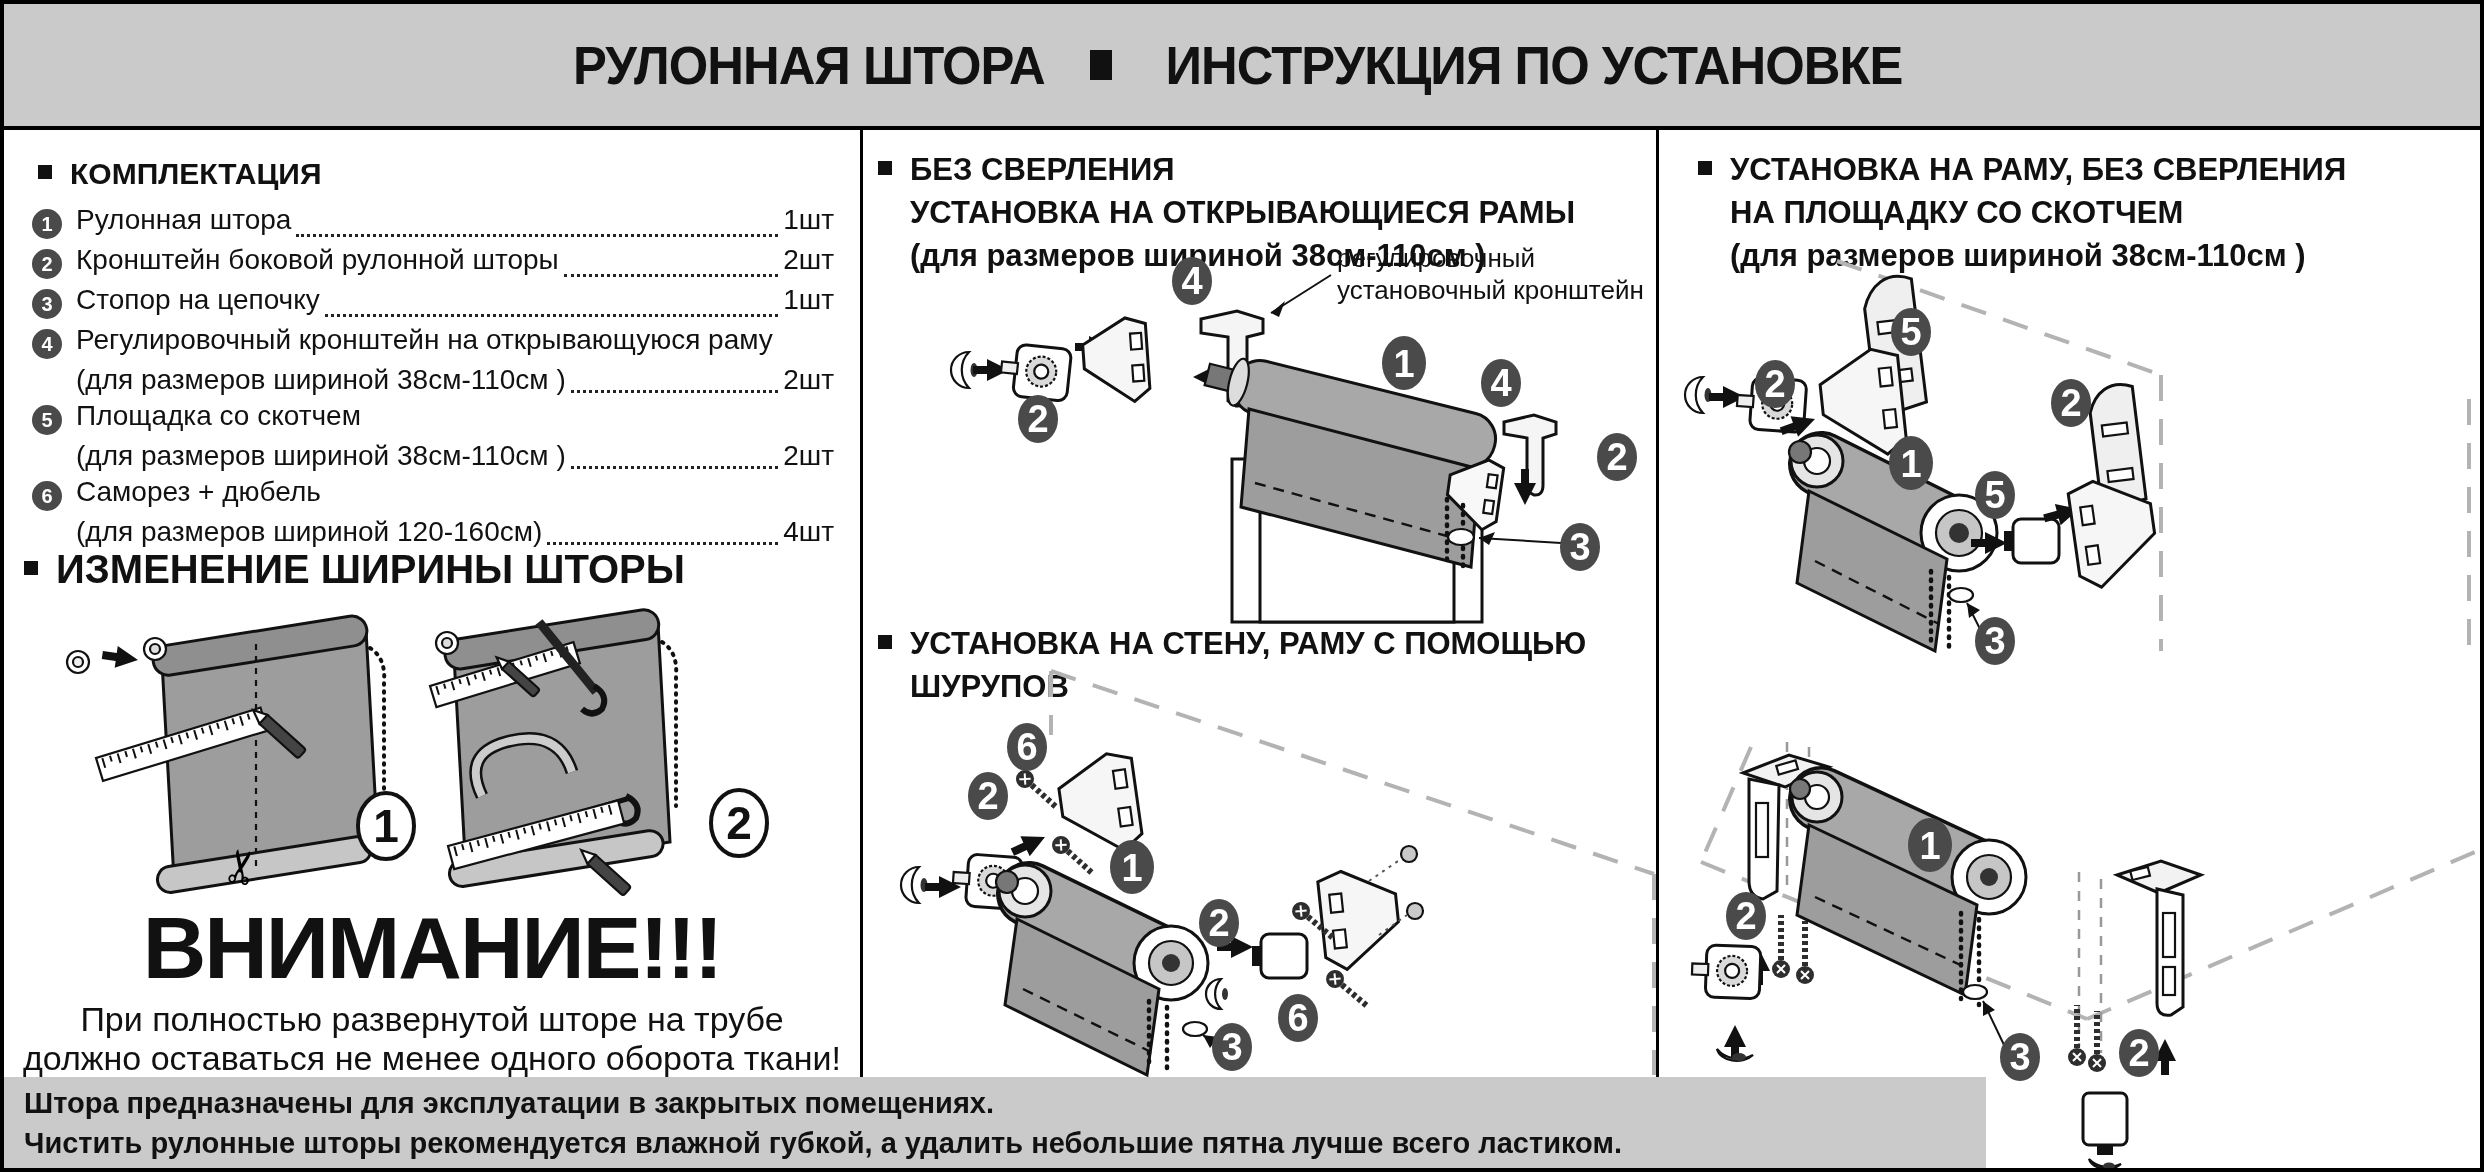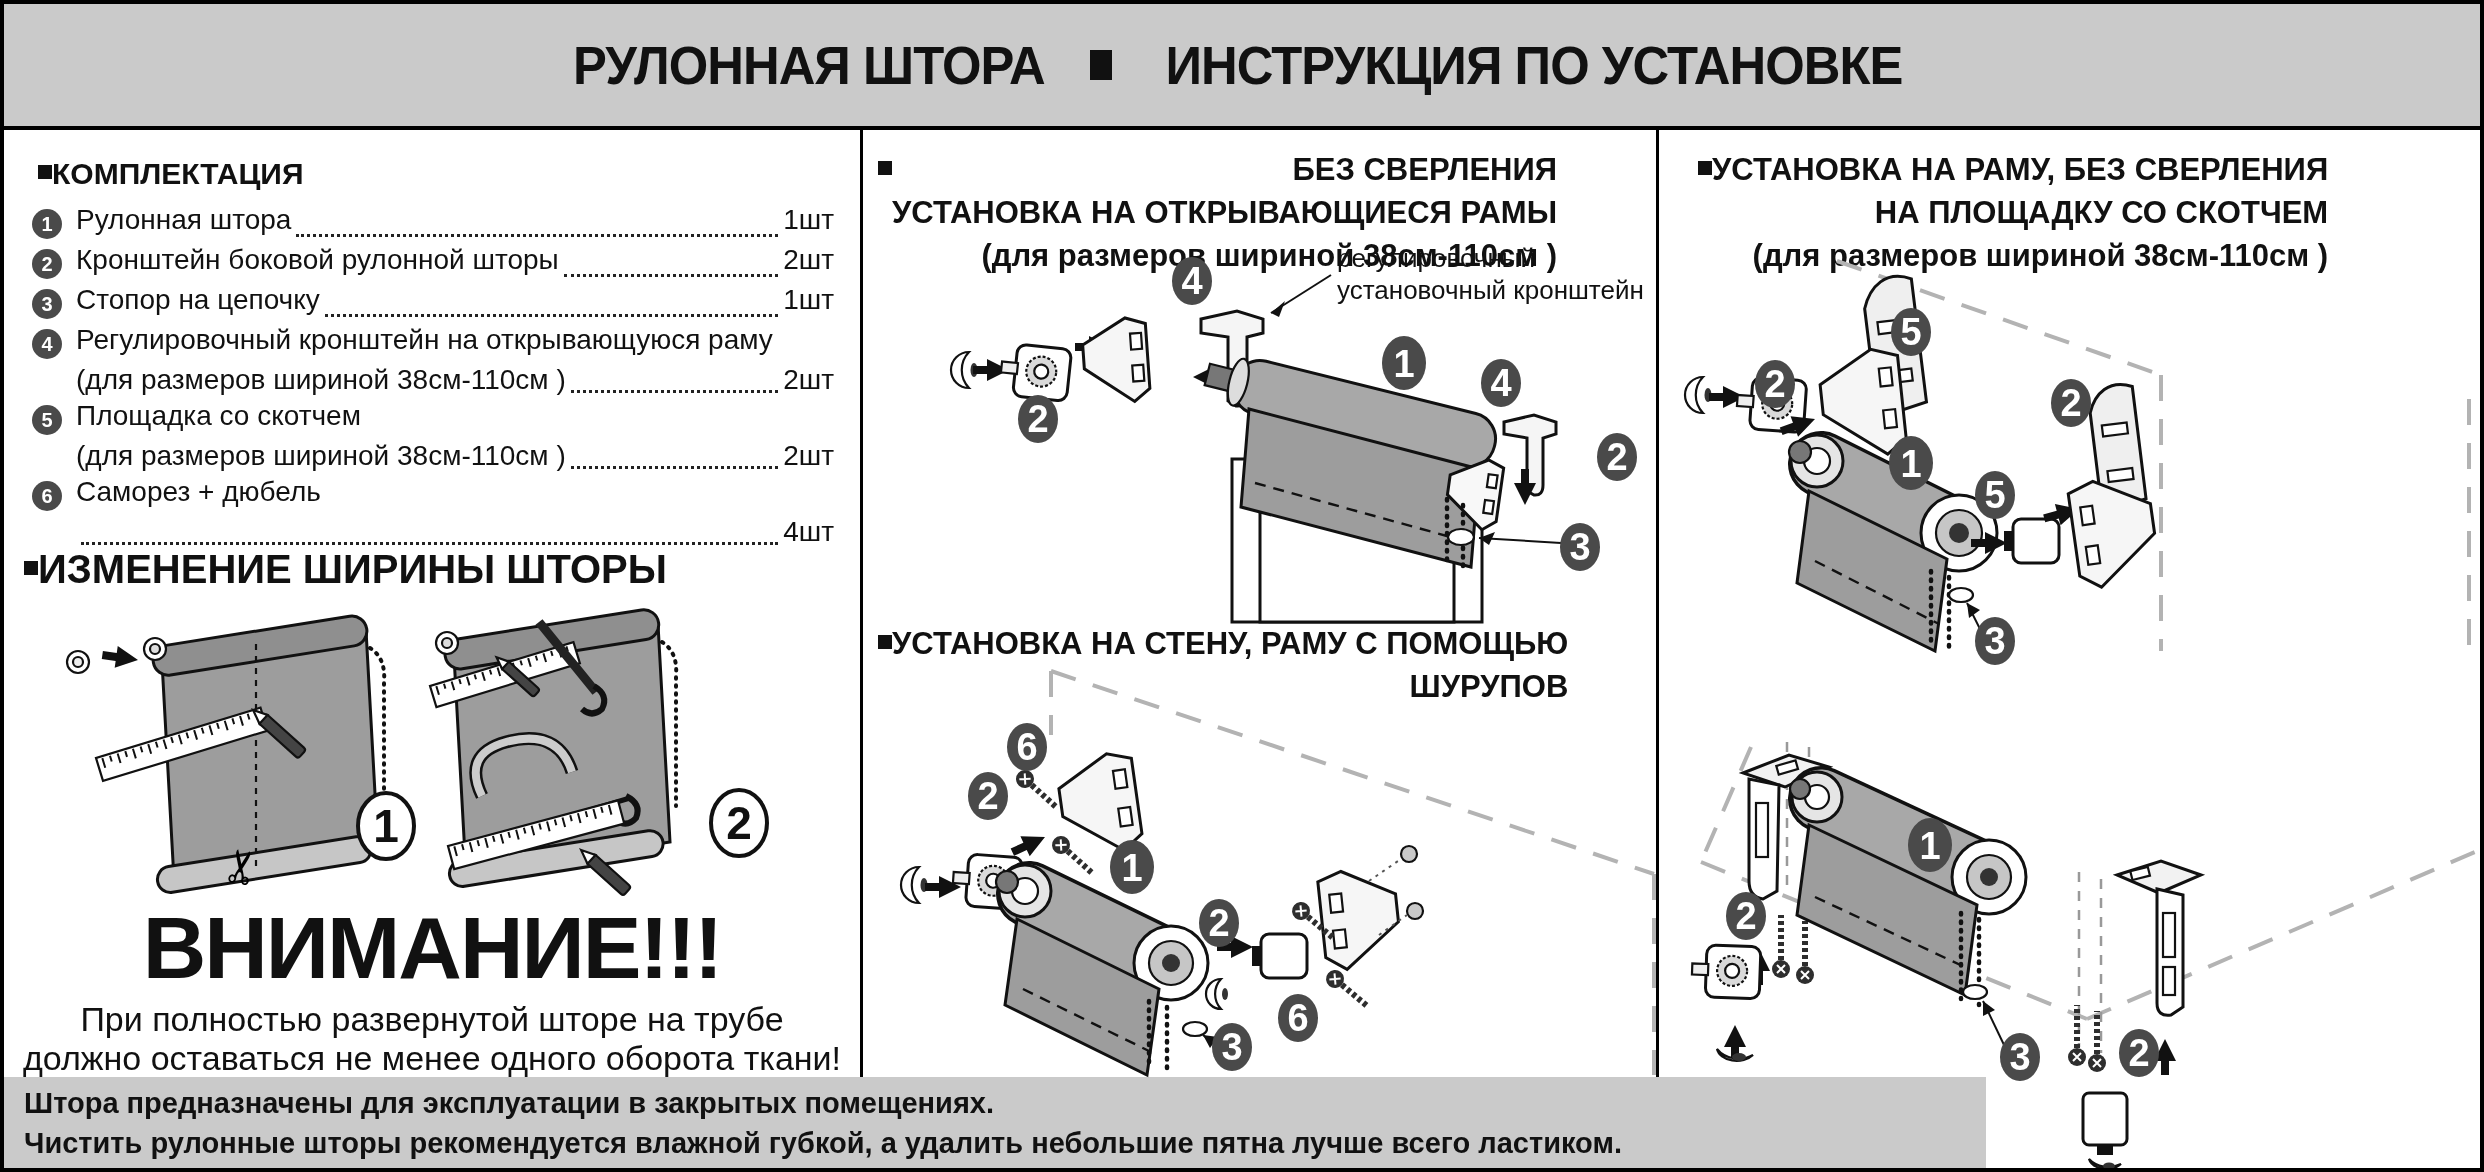--- a/index.html
+++ b/index.html
@@ -12,21 +12,21 @@
   .titlebar{
     position:absolute;left:0;top:0;width:2476px;height:122px;background:#cacaca;
     border-bottom:4px solid #000;display:flex;align-items:center;justify-content:center;gap:30px;
   }
   .titlebar .t{font-size:54px;font-weight:bold;letter-spacing:-1px;white-space:nowrap;transform:scaleX(.94);}
   .sq{background:#111;display:inline-block;}
   .title-sq{width:22px;height:30px;}
   
   .vsep{position:absolute;width:3px;background:#000;}
   
-  .h{position:absolute;display:flex;font-weight:bold;font-size:31px;line-height:43px;text-align:right;}
+  .h{position:absolute;display:flex;gap:18px;font-weight:bold;font-size:31px;line-height:43px;}
   .h .sq{width:14px;height:14px;margin-top:13px;flex:none;}
   .h .lines{display:flex;flex-direction:column;}
   
   .kit{position:absolute;left:28px;top:200px;width:802px;font-size:28px;}
   .krow{display:flex;align-items:baseline;height:40px;}
   .krow.sub{height:36px;padding-left:44px;}
   .kbadge{flex:none;width:30px;height:30px;border-radius:50%;background:#4a4a4a;color:#fff;
     font-size:20px;font-weight:bold;display:flex;align-items:center;justify-content:center;
     align-self:center;margin-right:14px;}
   .leader{flex:1;border-bottom:3px dotted #222;margin:0 5px;align-self:flex-end;transform:translateY(-7px);}
@@ -105,20 +105,21 @@
     <div class="krow sub">
       <span>(для размеров шириной 38см-110см )</span>
       <span class="leader"></span>
       <span class="qty"> 2шт</span>
     </div>
     <div class="krow">
       <span class="kbadge">6</span>
       <span>Саморез + дюбель</span>
     </div>
     <div class="krow sub">
+      <span>(для размеров шириной 120-160см)</span>
       <span class="leader"></span>
       <span class="qty">4шт</span>
     </div>
   </div>
 
   <div class="h" style="left:20px;top:544px;font-size:40px;">
     <span class="sq"></span>
     <span>ИЗМЕНЕНИЕ ШИРИНЫ ШТОРЫ</span>
   </div>
 

